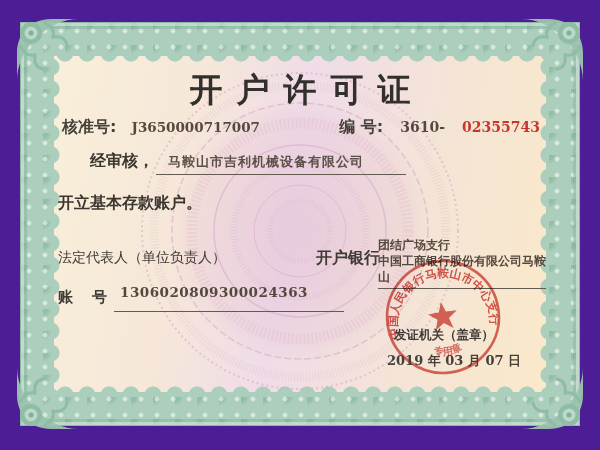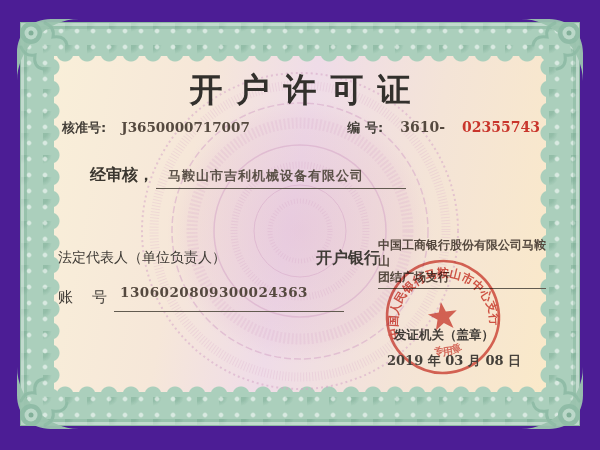--- a/index.html
+++ b/index.html
@@ -37,41 +37,41 @@
   .sc-r{right:0;top:0;bottom:0;width:9px;background-repeat:repeat-y;
     background-image:radial-gradient(circle 9px at 12px 11px,#abcfbc 8px,rgba(171,207,188,0) 9px);
     background-size:12px 22px;}
   .rosette{position:absolute;left:50%;top:52%;transform:translate(-50%,-50%);opacity:.55;}
   
   .title{position:absolute;top:12px;left:0;right:0;text-align:center;
     font-family:"DejaVu Serif",serif;font-size:33px;font-weight:700;color:#32302c;
     letter-spacing:14px;text-indent:14px;}
   .meta-row{position:absolute;top:61px;left:8px;right:6px;display:flex;
     justify-content:space-between;align-items:baseline;}
-  .lbl{font-size:13px;font-weight:700;color:#45403a;}
+  .lbl{font-size:16px;font-weight:700;color:#45403a;}
   .serif-val{font-family:"DejaVu Serif",serif;font-weight:700;color:#55493f;text-align:center;}
   .approval .serif-val{font-size:13.5px;margin-left:10px;}
   .serial .serif-val{font-size:14px;margin-left:12px;}
   .serial .red{color:#c9362c;}
-  .line1{position:absolute;top:95px;left:4px;right:2px;display:flex;align-items:baseline;margin-top:14px;}
+  .line1{position:absolute;top:95px;left:4px;right:2px;display:flex;align-items:baseline;}
   .t16{font-size:16px;font-weight:700;color:#3a362f;white-space:nowrap;}
   .line1 .t16:first-child{margin-left:32px;}
   .company{flex:0 0 236px;font-family:"DejaVu Serif",serif;font-size:13px;font-weight:700;
     color:#5a5047;border-bottom:1.5px solid #625b50;padding:0 2px 3px 12px;margin:0 8px 0 2px;
     letter-spacing:1px;white-space:nowrap;}
   .line2{position:absolute;top:137px;left:4px;}
   .rep-label{position:absolute;left:4px;top:193px;font-size:14px;font-weight:400;white-space:nowrap;}
   .rep-name{position:absolute;left:142px;top:188px;width:116px;border-bottom:1.5px solid #625b50;
     font-family:"DejaVu Serif",serif;font-size:13px;font-weight:700;color:#5a5047;
     padding:0 0 3px 10px;}
   .bank-label{position:absolute;left:262px;top:192px;font-size:16px;font-weight:700;white-space:nowrap;}
   .bank-name{position:absolute;left:324px;top:181px;width:168px;
     font-family:"DejaVu Serif",serif;font-size:12px;font-weight:700;color:#55493f;
     line-height:1.35;border-bottom:1.5px solid #625b50;padding-bottom:2px;}
-  .acct-label{position:absolute;left:4px;top:232px;font-size:15px;font-weight:400;letter-spacing:2px;}
+  .acct-label{position:absolute;left:4px;top:232px;font-size:15px;font-weight:700;letter-spacing:2px;}
   .acct-number{position:absolute;left:60px;top:228px;width:224px;border-bottom:1.5px solid #625b50;
     font-family:"DejaVu Serif",serif;font-size:13.5px;font-weight:700;color:#55493f;
     letter-spacing:.5px;padding:0 0 11px 6px;}
   .issuer-label{position:absolute;left:340px;top:271px;font-size:12.5px;font-weight:700;color:#3f3b36;}
   .issue-date{position:absolute;left:333px;top:296px;font-family:"DejaVu Serif",serif;
     font-size:13px;font-weight:700;color:#45403a;}
   .seal{position:absolute;left:328px;top:200px;mix-blend-mode:multiply;opacity:.88;
     transform:rotate(-8deg);}
 </style>
 </head>
@@ -143,27 +143,28 @@
           <span class="lbl">编 号:</span>
           <span class="serif-val">3610-</span>
           <span class="serif-val red">02355743</span>
         </div>
       </div>
 
       <div class="line1">
         <span class="t16">经审核，</span>
         <span class="company">马鞍山市吉利机械设备有限公司</span>
       </div>
+      <div class="line2 t16">开立基本存款账户。</div>
 
       <div class="rep-label">法定代表人（单位负责人）</div>
 
       <div class="bank-label">开户银行</div>
       <div class="bank-name">
+        <div>团结广场支行</div>
         <div>中国工商银行股份有限公司马鞍山</div>
-        <div>团结广场支行</div>
       </div>
 
       <div class="acct-label">账　号</div>
       <div class="acct-number">1306020809300024363</div>
 
       <svg class="seal" width="122" height="122" viewBox="0 0 120 120">
         <defs>
           <path id="arcTop" d="M 16,80 A 46,46 0 1 1 104,80"></path>
           <path id="arcBot" d="M 38,88 A 30,30 0 0 0 82,88"></path>
         </defs>
@@ -171,16 +172,16 @@
         <polygon points="60,45 63.5,55.1 74.3,55.4 65.7,61.9 68.8,72.1 60,66 51.2,72.1 54.3,61.9 45.7,55.4 56.5,55.1" fill="#d0443a" opacity=".9"></polygon>
         <text font-size="11.5" font-weight="bold" fill="#d0443a" font-family="DejaVu Sans, sans-serif">
           <textPath href="#arcTop" startOffset="50%" text-anchor="middle">中国人民银行马鞍山市中心支行</textPath>
         </text>
         <text font-size="10" font-weight="bold" fill="#d0443a" opacity=".85" font-family="DejaVu Sans, sans-serif">
           <textPath href="#arcBot" startOffset="50%" text-anchor="middle">专用章</textPath>
         </text>
       </svg>
 
       <div class="issuer-label">发证机关（盖章）</div>
-      <div class="issue-date">2019 年 03 月 08 日</div>
+      <div class="issue-date">2019 年 03 月 07 日</div>
     </div>
   </div>
 </div>
 
 </body></html>

